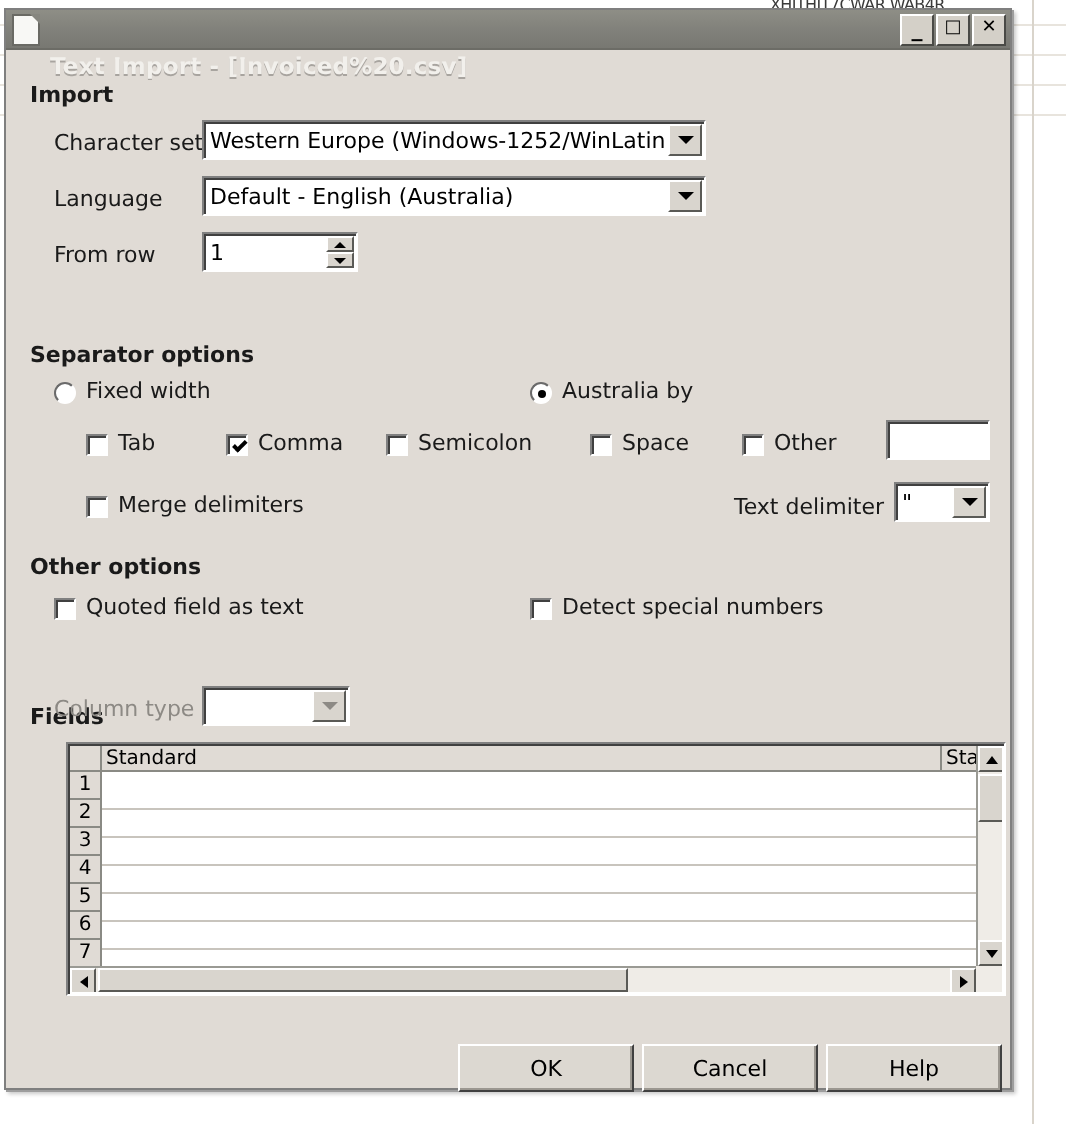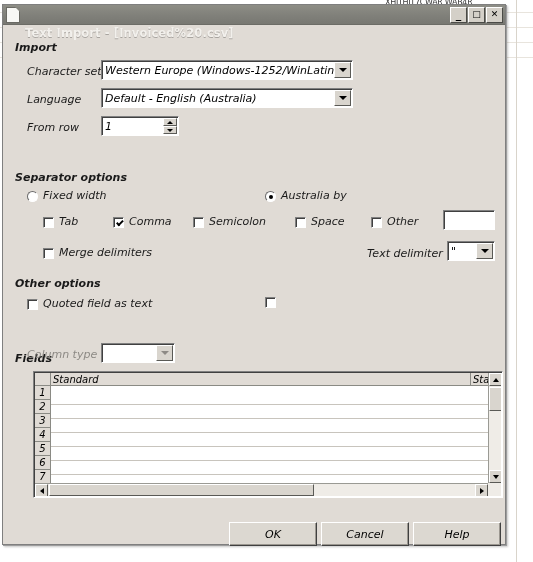--- a/index.html
+++ b/index.html
@@ -96,21 +96,20 @@
     font-family: "DejaVu Sans", sans-serif;
     line-height: 1;
   }
   #btn-min span { align-items: flex-end; padding-bottom: 2px; font-size: 11px; }
 
   
   #dlg-body {
     position: relative;
     height: 393px;
     padding: 16px;
-    font-style: italic;
   }
 
   .grp-title {
     position: absolute;
     font-size: 11px; font-weight: bold; color: #1a1a1a;
   }
   .lbl {
     position: absolute;
     font-size: 11px; color: #1a1a1a;
     white-space: nowrap;
@@ -463,20 +462,21 @@
         </div>
     </div>
 
     <div class="grp-title" style="left:12px; top:252px;">Other options</div>
     <div class="ctl" style="left:24px; top:272px;">
       <span class="cbox"></span>
       <span class="ctext">Quoted field as text</span>
     </div>
     <div class="ctl" style="left:262px; top:272px;">
       <span class="cbox"></span>
+      <span class="ctext">Detect special numbers</span>
     </div>
 
     <div class="grp-title" style="left:12px; top:299px;margin-top:28px;">Fields</div>
     <div class="lbl disabled" style="left:24px; top:323px;">Column type</div>
     <div class="combo disabled" style="left:98px; top:318px; width:74px; height:20px;">
       <div class="cval"></div>
       <div class="carrow">
           <i class="tri-down"></i>
         </div>
     </div>

